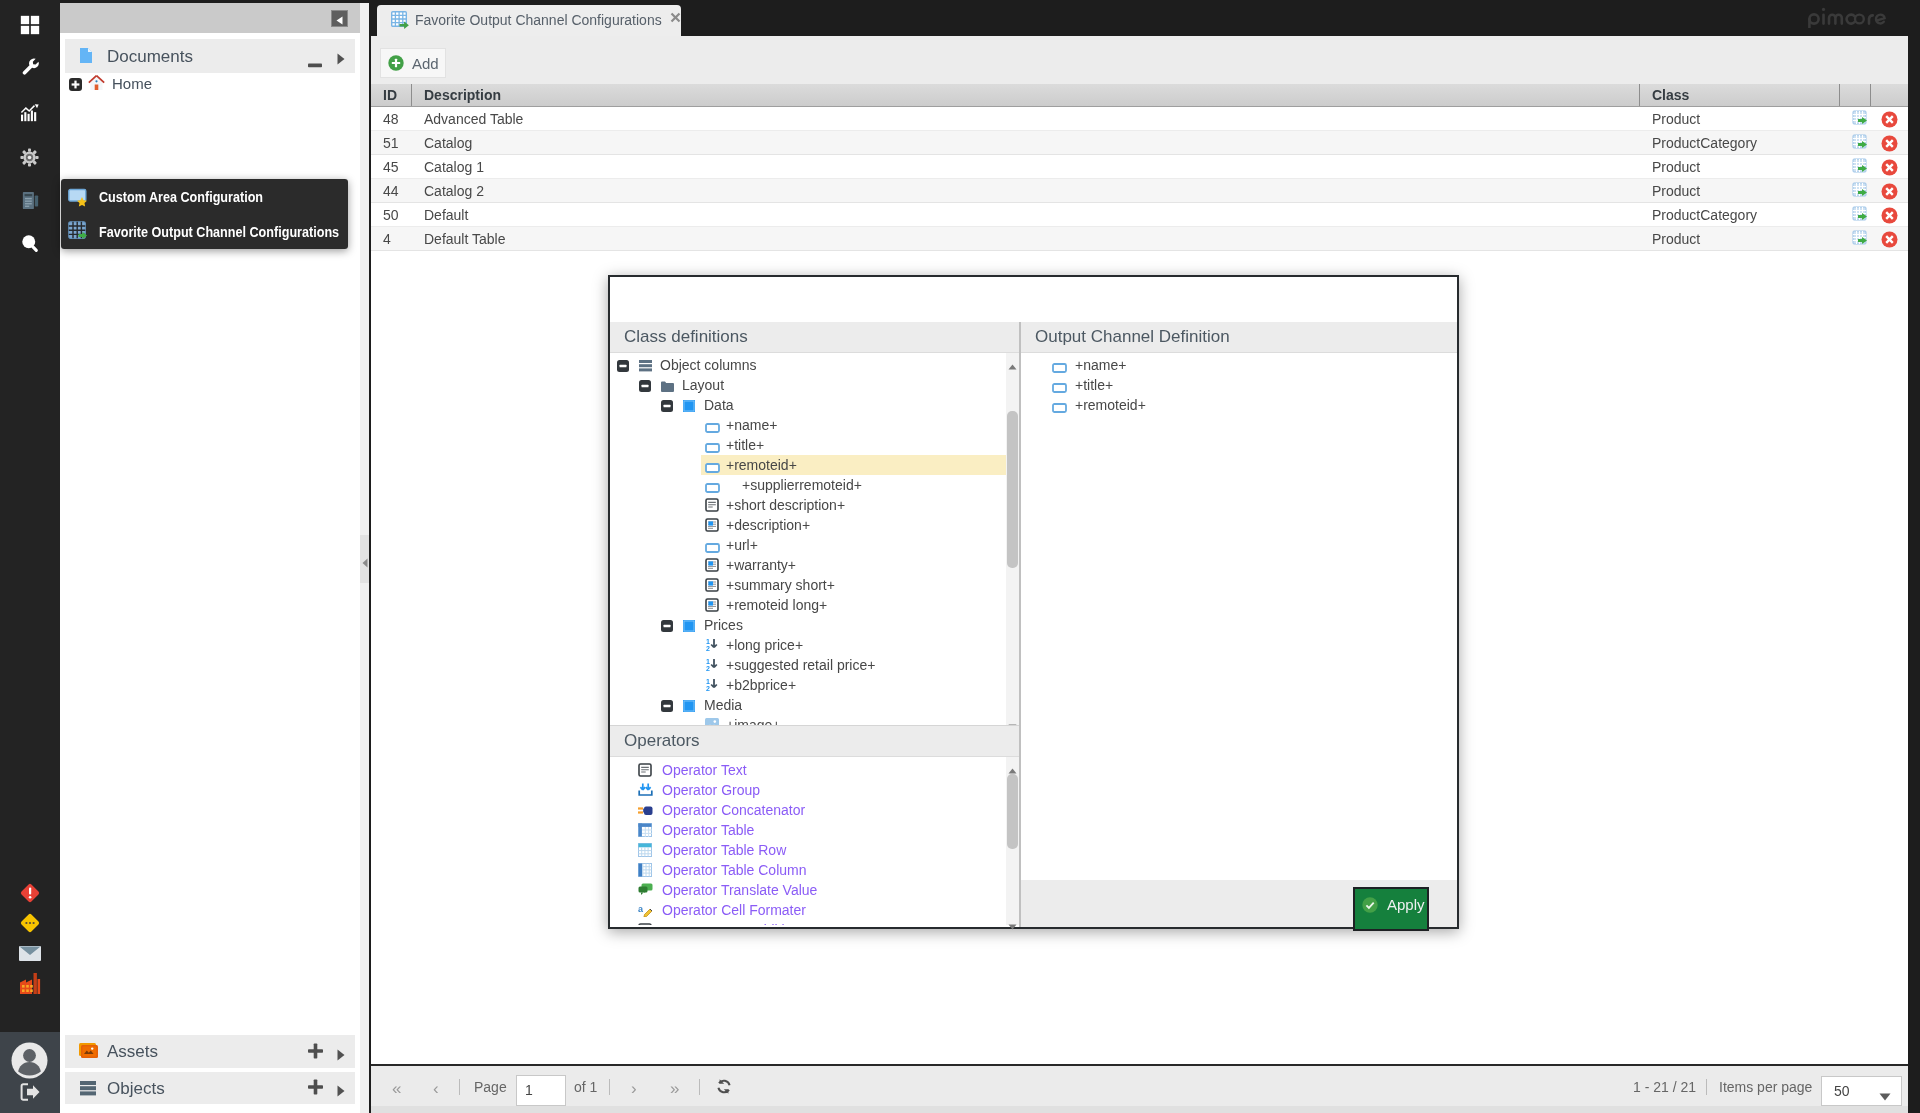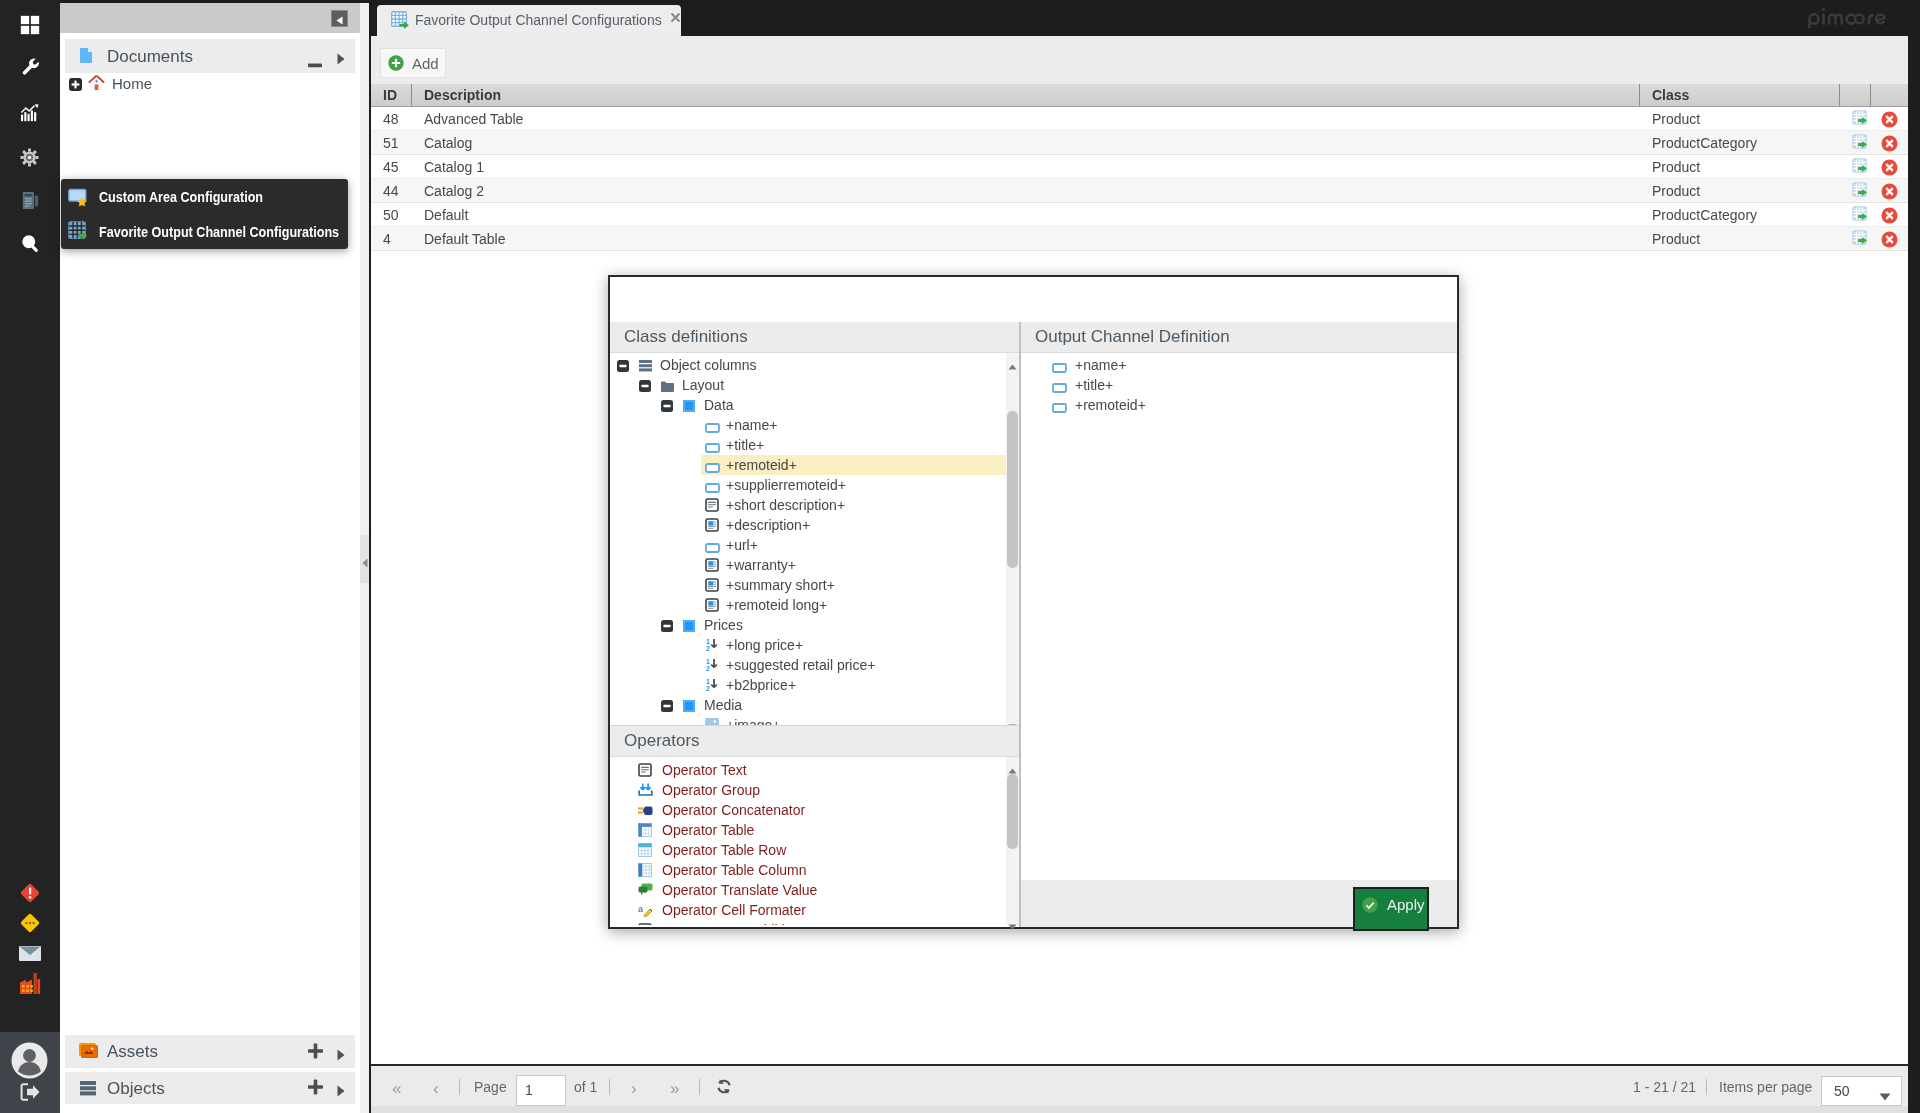--- a/index.html
+++ b/index.html
@@ -48,21 +48,21 @@
 #dlg-left{position:absolute;left:0;top:45px;width:481px;height:605px;background:#fff}
 #dlg-divider{position:absolute;left:409px;top:45px;width:2px;height:605px;background:#c0c0c0}
 #dlg-right{position:absolute;left:411px;top:45px;width:436px;height:605px;background:#fff}
 .dlg-subhead{position:absolute;left:0;width:100%;height:31px;background:#ececec;border-bottom:1px solid #dcdcdc;font-size:17px;color:#4c5862}
 .dlg-subhead span{position:absolute;left:14px;top:5px}
 #tree{position:absolute;left:0;top:31px;width:396px;height:372px;overflow:hidden;background:#fff}
 .trow{position:absolute;left:0;width:396px;height:20px;font-size:14px;color:#474747}
 .trow span{position:absolute;top:2px}
 #ophead{position:absolute;left:0;top:403px;width:409px;height:32px;background:#ececec;border-top:1px solid #d5d5d5;border-bottom:1px solid #dcdcdc;font-size:17px;color:#4c5862}
 #oplist{position:absolute;left:0;top:435px;width:396px;height:168px;overflow:hidden;background:#fff}
-.oprow{position:absolute;left:0;width:396px;height:20px;font-size:14px;color:#7f1d1d}
+.oprow{position:absolute;left:0;width:396px;height:20px;font-size:14px;color:#8b5cf6}
 .oprow span{position:absolute;left:52px;top:2px}
 #rbody{position:absolute;left:0;top:31px;width:436px;height:527px;background:#fff}
 #rfoot{position:absolute;left:0;top:558px;width:436px;height:47px;background:#ececec}
 #applybtn{position:absolute;left:332px;top:7px;width:76px;height:44px;background:#15803d;border:2px solid #1e2124}
 #applybtn .lbl{position:absolute;left:32px;top:7px;font-size:15px;color:#eef0f1}
 .sarr{position:absolute;left:2px}
 .rrow{position:absolute;left:0;width:430px;height:20px;font-size:14px;color:#474747}
 .rrow span{position:absolute;left:54px;top:2px}
 
 .sbar{position:absolute;width:13px;background:#f3f3f3}
@@ -473,21 +473,21 @@
         <div class="trow" style="top:102px;background:#faeec3;left:91px;width:305px">
           <span style="position:absolute;left:4px;top:5px;width:15px;height:15px"><svg width="15" height="10" viewBox="0 0 15 10">
               <rect x="1" y="1" width="13" height="8" rx="1.5" fill="#fff" stroke="#64a9e0" stroke-width="1.8"></rect>
             </svg></span>
           <span style="left:25px">+remoteid+</span>
         </div>
         <div class="trow" style="top:122px">
           <span style="position:absolute;left:95px;top:5px;width:15px;height:15px"><svg width="15" height="10" viewBox="0 0 15 10">
               <rect x="1" y="1" width="13" height="8" rx="1.5" fill="#fff" stroke="#64a9e0" stroke-width="1.8"></rect>
             </svg></span>
-          <span style="left:116px">+supplierremoteid+</span>
+          <span style="left:132px">+supplierremoteid+</span>
         </div>
         <div class="trow" style="top:142px">
           <span style="position:absolute;left:95px;top:3px;width:15px;height:15px"><svg width="14" height="14" viewBox="0 0 14 14">
               <rect x="1" y="1" width="12" height="12" rx="1.5" fill="#fff" stroke="#3a4045" stroke-width="1.6"></rect>
               <path d="M3.2 4.4h7.6M3.2 6.7h7.6M3.2 9h4.5" stroke="#6a6f74" stroke-width="1.1"></path>
             </svg></span>
           <span style="left:116px">+short description+</span>
         </div>
         <div class="trow" style="top:162px">
           <span style="position:absolute;left:95px;top:3px;width:15px;height:15px"><svg width="14" height="14" viewBox="0 0 14 14">

